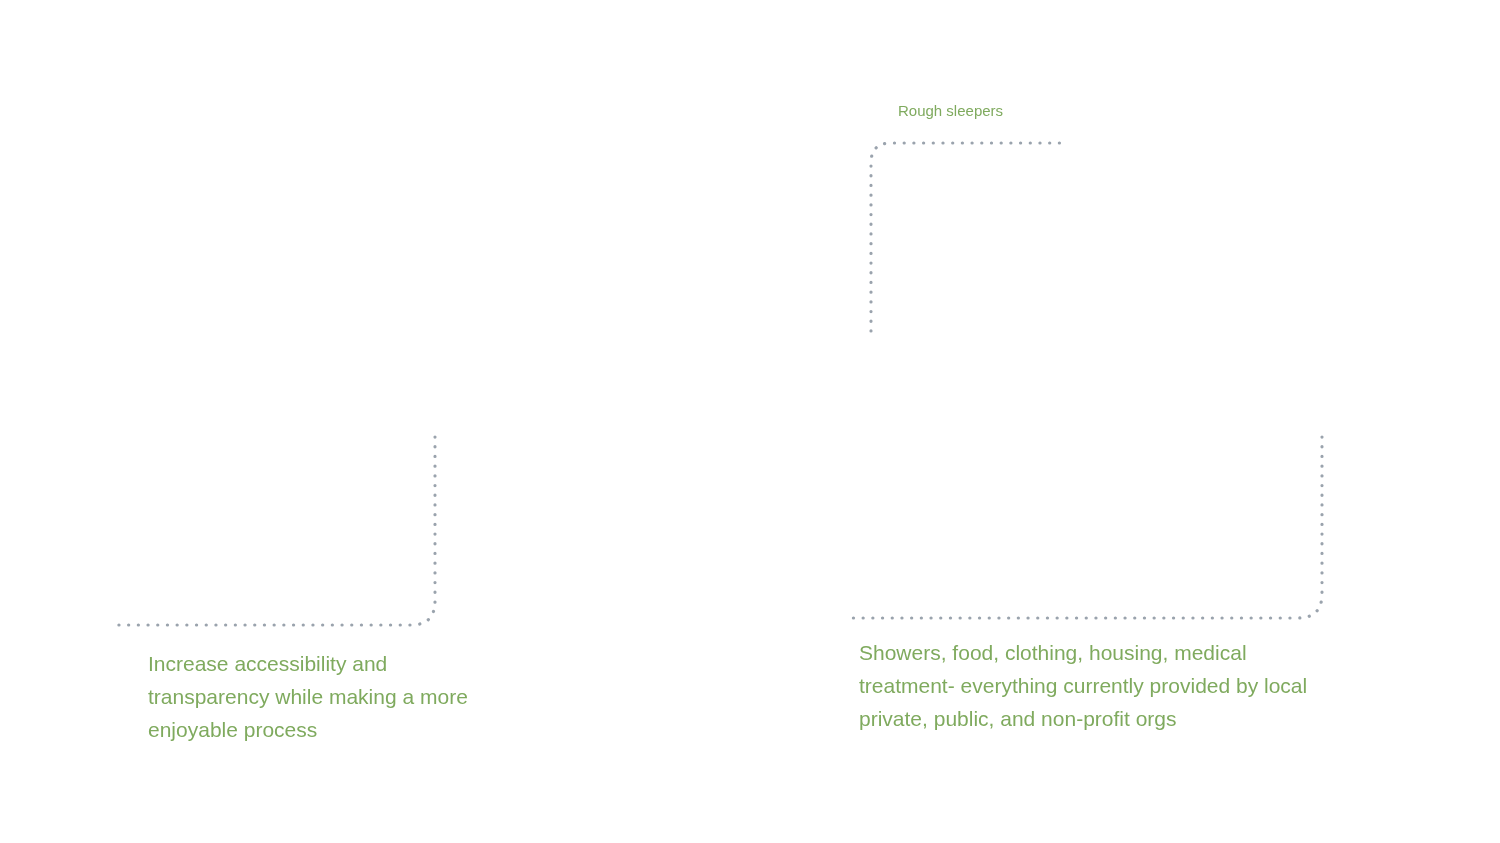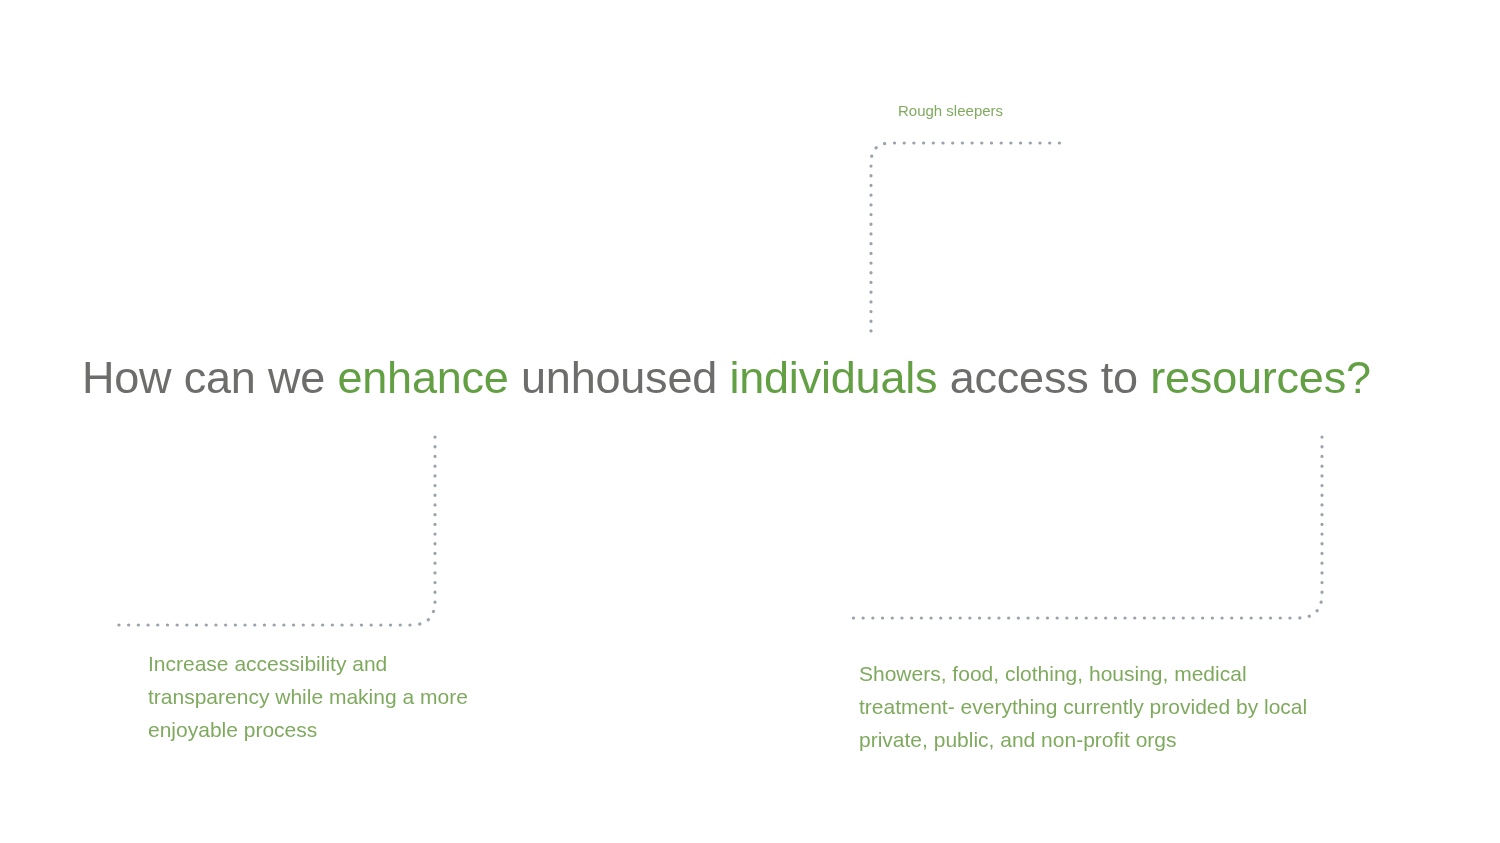--- a/index.html
+++ b/index.html
@@ -68,41 +68,38 @@
     white-space: nowrap;
   }
   #anno-left {
     left: 120px;
     top: 648px;
     width: 330px;
     margin-left: 28px;
   }
   #anno-right {
     left: 859px;
-    top: 658px;
+    top: 637px;
     width: 470px;
   }
 </style>
 </head>
 <body>
 
 <div id="slide">
 
   <svg id="connectors" viewBox="0 0 1500 843" width="1500" height="843" aria-hidden="true">
 
     <path class="connector-path" d="M 871 331 L 871 163 Q 871 143 891 143 L 1062 143"></path>
 
     <path class="connector-path" d="M 435 437 L 435 601 Q 435 625 411 625 L 118 625"></path>
 
     <path class="connector-path" d="M 1322 437 L 1322 594 Q 1322 618 1298 618 L 853 618"></path>
   </svg>
 
-  <div id="headline">
-    <span>How can we </span><span class="hl">enhance</span><span> unhoused </span><span class="hl">individuals</span><span> access to </span><span class="hl">resources?</span>
-  </div>
 
   <div class="annotation" id="anno-rough">Rough sleepers</div>
 
   <div class="annotation" id="anno-left">Increase accessibility and transparency while making a more enjoyable process</div>
 
   <div class="annotation" id="anno-right">Showers, food, clothing, housing, medical treatment- everything currently provided by local private, public, and non-profit orgs</div>
 
 </div>
 
 </body></html>

